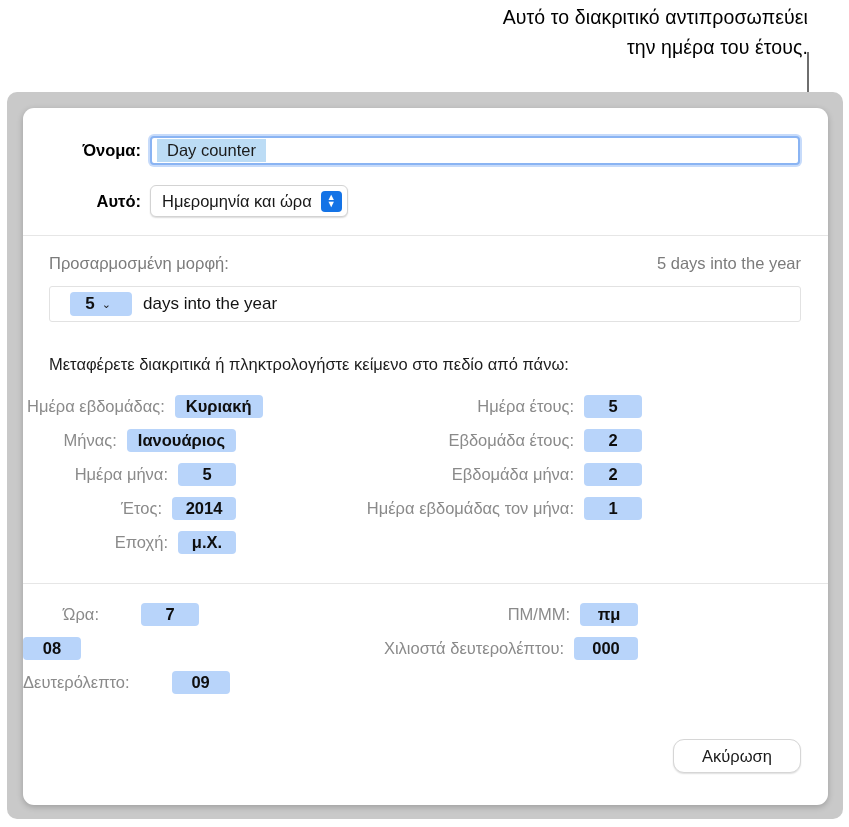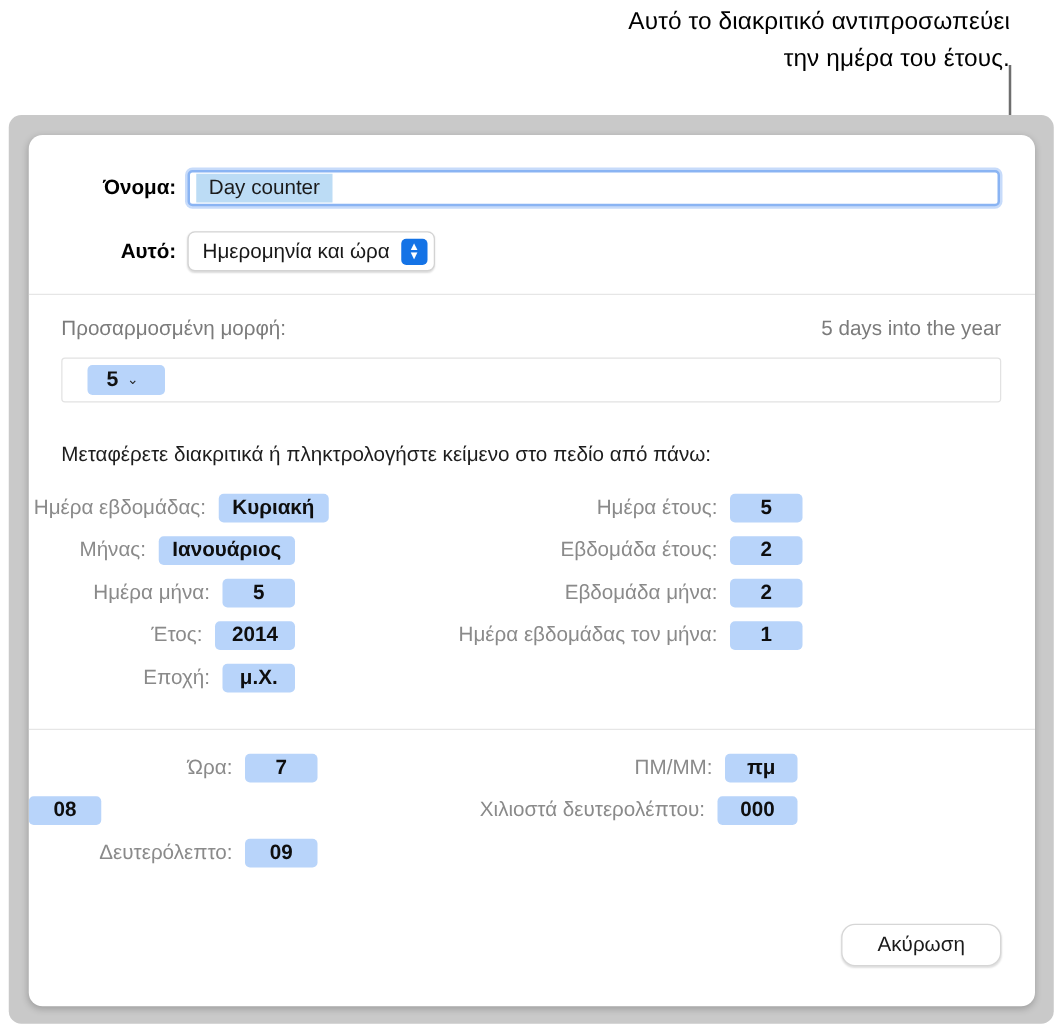--- a/index.html
+++ b/index.html
@@ -245,21 +245,21 @@
   .token.w-narrow { min-width: 58px; }
   .token.w-mid    { min-width: 64px; }
 
   
   .col-left  { left: 4px;   width: 209px; }
   .col-right { left: 252px; width: 367px; }
   .col-left .tlabel  { width: 209px; }
   .col-right .tlabel { width: 367px; }
 
   
-  .col-tleft  { left: 0px;   width: 231px; }
+  .col-tleft  { left: 0px;   width: 176px; gap: 32px; }
   .col-tright { left: 252px; width: 363px; }
   .col-tleft .tlabel  { width: 209px; }
   .col-tright .tlabel { width: 363px; }
 
   
   .footer {
     position: absolute;
     right: 27px;
     bottom: 32px;
     display: flex;
@@ -325,20 +325,21 @@
   <div class="sep sep-1"></div>
 
   <div class="cf-label">Προσαρμοσμένη μορφή:</div>
   <div class="cf-preview">5 days into the year</div>
 
   <div class="format-field">
     <span class="fmt-token">
       <span class="tv">5</span>
       <span class="tc">⌄</span>
     </span>
+    <span class="fmt-tail">days into the year</span>
   </div>
 
   <div class="instruction">Μεταφέρετε διακριτικά ή πληκτρολογήστε κείμενο στο πεδίο από πάνω:</div>
 
   <div class="trow col-left" style="top:287px">
     <span class="tlabel">Ημέρα εβδομάδας:</span>
     <span class="token">Κυριακή</span>
   </div>
   <div class="trow col-left" style="top:321px">
     <span class="tlabel">Μήνας:</span>

